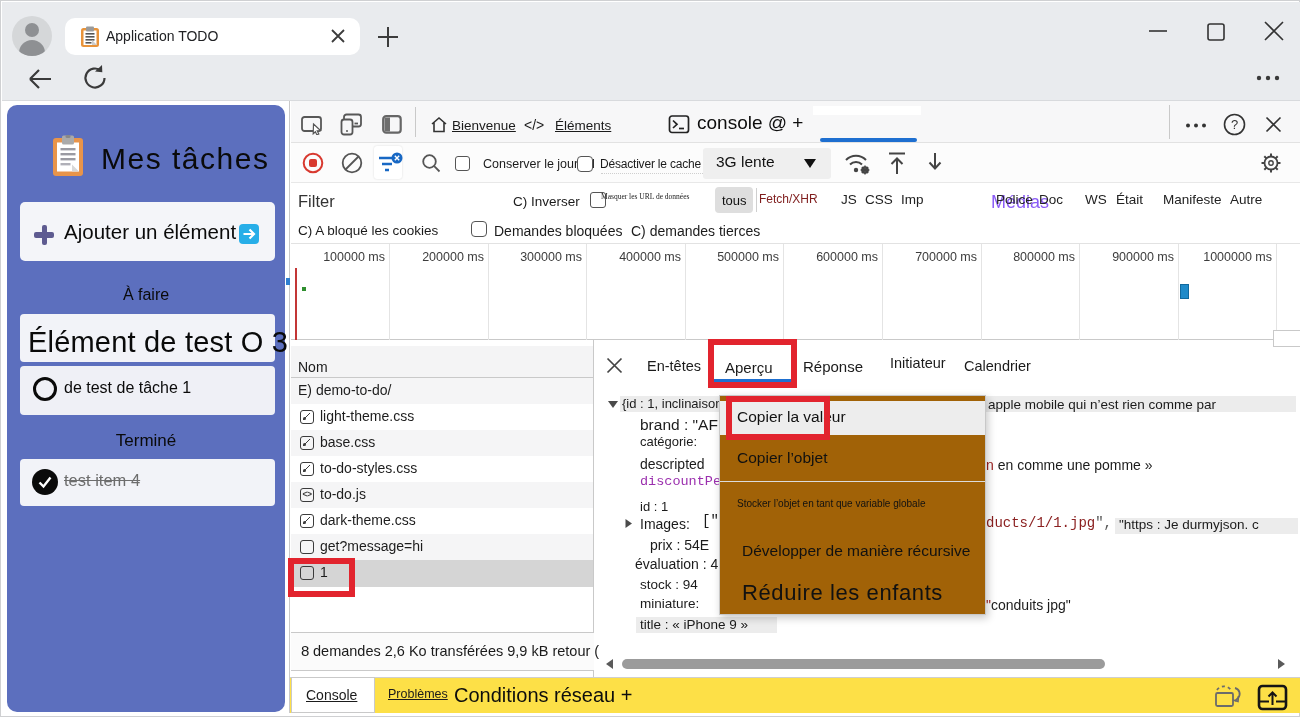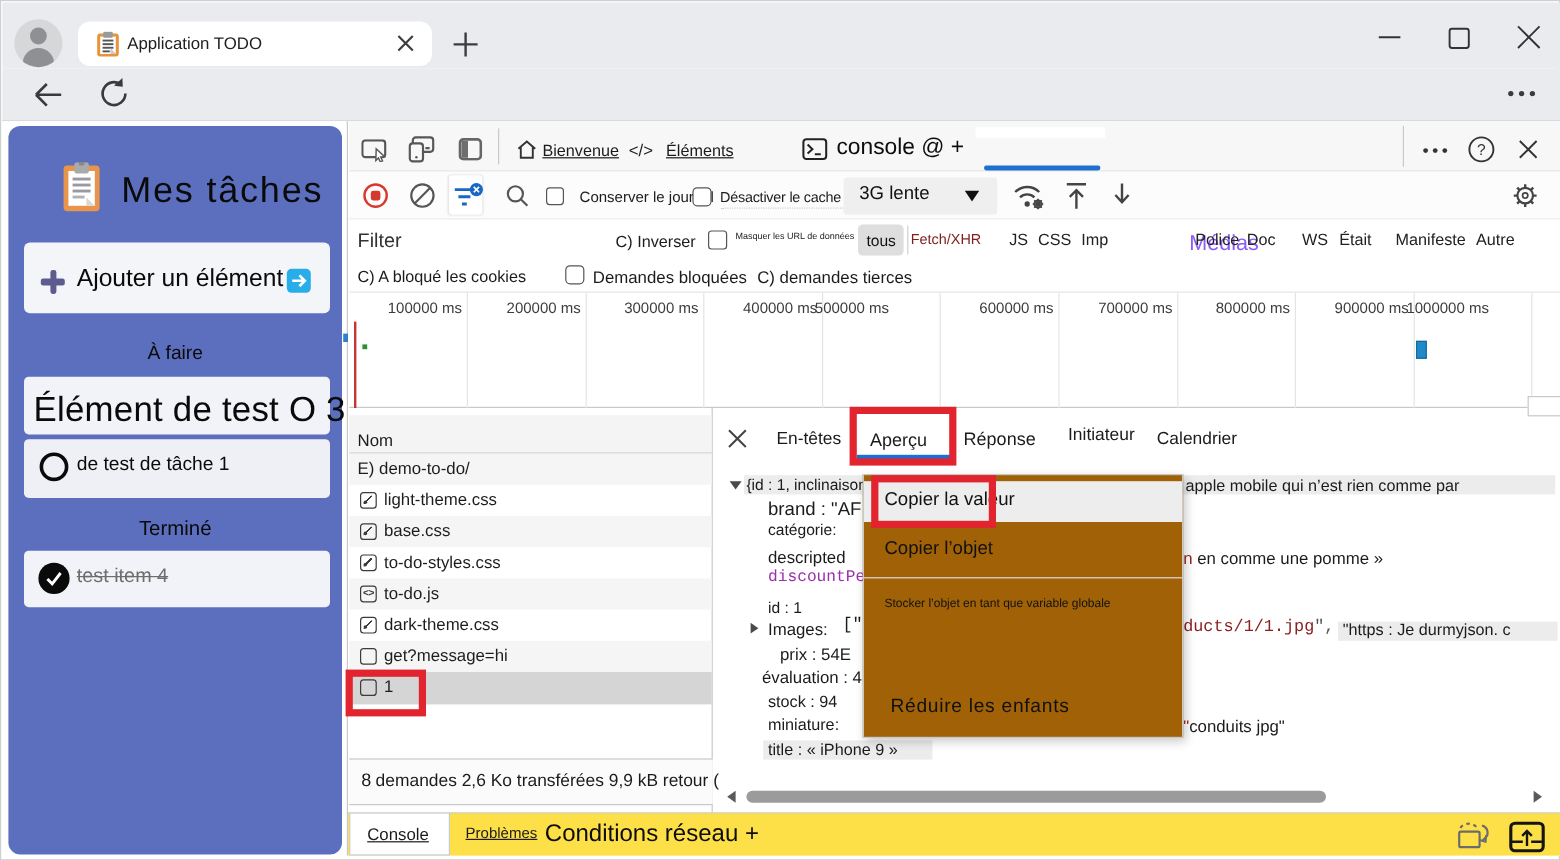--- a/index.html
+++ b/index.html
@@ -228,21 +228,21 @@
             <circle cx="11" cy="11" r="2.2" fill="none" stroke="#444" stroke-width="1.4"></circle>
             <g stroke="#444" stroke-width="2">
               <path d="M11 1.5 V4.5 M11 17.5 V20.5 M1.5 11 H4.5 M17.5 11 H20.5 M4.3 4.3 L6.4 6.4 M15.6 15.6 L17.7 17.7 M4.3 17.7 L6.4 15.6 M15.6 6.4 L17.7 4.3"></path>
             </g>
           </svg>
       </div>
       <div id="dtrow3">
         <div class="abs" style="left:7px;top:9px;font-size:16.5px;color:#333;">Filter</div>
         <div class="abs" style="left:222px;top:11px;font-size:13.5px;color:#1b1b1b;">C) Inverser</div>
         <span class="abs" style="left:299px;top:9px;width:16px;height:16px;border:1.7px solid #555;border-radius:3px;background:#fff;"></span>
-        <div class="abs" style="left:322px;top:9px;font-size:7.5px;color:#222;">Masquer les URL de données</div>
+        <div class="abs" style="left:310px;top:9px;font-size:7.5px;color:#222;font-family:Liberation Serif, serif;">Masquer les URL de données</div>
         <div class="abs" style="left:424px;top:4px;width:38px;height:26px;background:#dedede;border-radius:4px;"></div>
         <div class="abs" style="left:431px;top:10px;font-size:13px;color:#111;">tous</div>
         <div class="abs" style="left:465px;top:5px;width:1px;height:24px;background:#cfcfcf;"></div>
         <div class="abs" style="left:468px;top:9px;font-size:12px;color:#7f1d1d;">Fetch/XHR</div>
         <div class="abs" style="left:550px;top:9px;font-size:13.5px;color:#222;">JS</div>
         <div class="abs" style="left:574px;top:9px;font-size:13.5px;color:#222;">CSS</div>
         <div class="abs" style="left:610px;top:9px;font-size:13.5px;color:#222;">Imp</div>
         <div class="abs" style="left:652px;top:9px;font-size:18px;color:#8b5cf6;margin-left:48px;">Médias</div>
         <div class="abs" style="left:705px;top:9px;font-size:13.5px;color:#222;">Police</div>
         <div class="abs" style="left:748px;top:9px;font-size:13.5px;color:#222;">Doc</div>
@@ -265,26 +265,26 @@
           <div class="gline" style="left:492px"></div>
           <div class="gline" style="left:591px"></div>
           <div class="gline" style="left:690px"></div>
           <div class="gline" style="left:788px"></div>
           <div class="gline" style="left:887px"></div>
           <div class="gline" style="left:985px"></div>
         <div class="glabel" style="left:-6px;width:100px;text-align:right;">100000 ms</div>
         <div class="glabel" style="left:93px;width:100px;text-align:right;">200000 ms</div>
         <div class="glabel" style="left:191px;width:100px;text-align:right;">300000 ms</div>
         <div class="glabel" style="left:290px;width:100px;text-align:right;">400000 ms</div>
-        <div class="glabel" style="left:388px;width:100px;">500000 ms</div>
+        <div class="glabel" style="left:388px;width:100px;text-align:right;">500000 ms</div>
         <div class="glabel" style="left:487px;width:100px;text-align:right;">600000 ms</div>
         <div class="glabel" style="left:586px;width:100px;text-align:right;">700000 ms</div>
         <div class="glabel" style="left:684px;width:100px;text-align:right;">800000 ms</div>
         <div class="glabel" style="left:783px;width:100px;text-align:right;">900000 ms</div>
-        <div class="glabel" style="left:881px;width:100px;">1000000 ms</div>
+        <div class="glabel" style="left:881px;width:100px;text-align:right;">1000000 ms</div>
         <div class="abs" style="left:4px;top:24px;width:2px;height:72px;background:#c33636;"></div>
         <div class="abs" style="left:11px;top:43px;width:4px;height:4px;background:#2f8f2f;"></div>
         <div class="abs" style="left:889px;top:40px;width:9px;height:15px;background:#1f8ac9;border:1px solid #11699e;"></div>
       </div>
       <div id="nettable">
         <div class="abs" style="left:0;top:6px;width:302px;height:31px;background:#f4f4f5;"></div>
         <div class="abs" style="left:7px;top:19px;font-size:14px;color:#1b1b1b;">Nom</div>
         <div class="abs" style="left:0;top:37px;width:302px;border-top:1px solid #c9c9c9;"></div>
         <div class="nrow" style="top:38px;background:#f5f5f6;">
             <span class="txt" style="left:7px;">E) demo-to-do/</span>
@@ -360,21 +360,22 @@
         <div class="abs" style="left:516px;top:177px;font-size:13.5px;color:#1b1b1b;white-space:nowrap;">"https : Je durmyjson. c</div>
         <div class="abs" style="left:383px;top:257px;font-size:14px;color:#1b1b1b;white-space:nowrap;"><span style="color:#9c2121;">"</span>conduits jpg"</div>
       </div>
     </div>
     <div id="ctxmenu" class="abs" style="left:717px;top:294px;width:267px;height:220px;background:#a16207;border:1px solid #c8c8c8;box-shadow:2px 3px 8px rgba(0,0,0,0.22);z-index:5;">
       <div class="abs" style="left:0;top:5px;width:265px;height:34px;background:#ededed;"></div>
       <div class="abs" style="left:17px;top:12px;font-size:15.5px;color:#111;white-space:nowrap;">Copier la valeur</div>
       <div class="abs" style="left:17px;top:53px;font-size:15.5px;color:#111;white-space:nowrap;">Copier l’objet</div>
       <div class="abs" style="left:0;top:85px;width:265px;border-top:1px solid #dcdcdc;"></div>
       <div class="abs" style="left:17px;top:102px;font-size:10px;color:#111;white-space:nowrap;">Stocker l’objet en tant que variable globale</div>
-      <div class="abs" style="left:22px;top:184px;font-size:16px;letter-spacing:0.6px;color:#111;white-space:nowrap;">Réduire les enfants</div>
+      <div class="abs" style="left:22px;top:146px;font-size:15.5px;color:#111;white-space:nowrap;">Développer de manière récursive</div>
+      <div class="abs" style="left:22px;top:184px;font-size:22px;letter-spacing:0.6px;color:#111;white-space:nowrap;">Réduire les enfants</div>
     </div>
     <div class="redbox" style="left:286px;top:457px;width:67px;height:39px;z-index:6;"></div>
     <div class="redbox" style="left:706px;top:238px;width:89px;height:49px;z-index:6;"></div>
     <div class="redbox" style="left:724px;top:295px;width:104px;height:44px;z-index:6;"></div>
     <div class="abs" style="left:1271px;top:229px;width:28px;height:17px;background:#fff;border:1px solid #c9c9c9;"></div>
     <svg class="abs" style="left:602px;top:557px;z-index:4" width="10" height="12" viewBox="0 0 10 12">
         <path d="M9 1 L2 6 L9 11 Z" fill="#5a5a5a"></path>
       </svg>
     <div class="abs" style="left:620px;top:558px;width:483px;height:10px;background:#9b9b9b;border-radius:5px;z-index:4;"></div>
     <svg class="abs" style="left:1275px;top:557px;z-index:4" width="10" height="12" viewBox="0 0 10 12">

